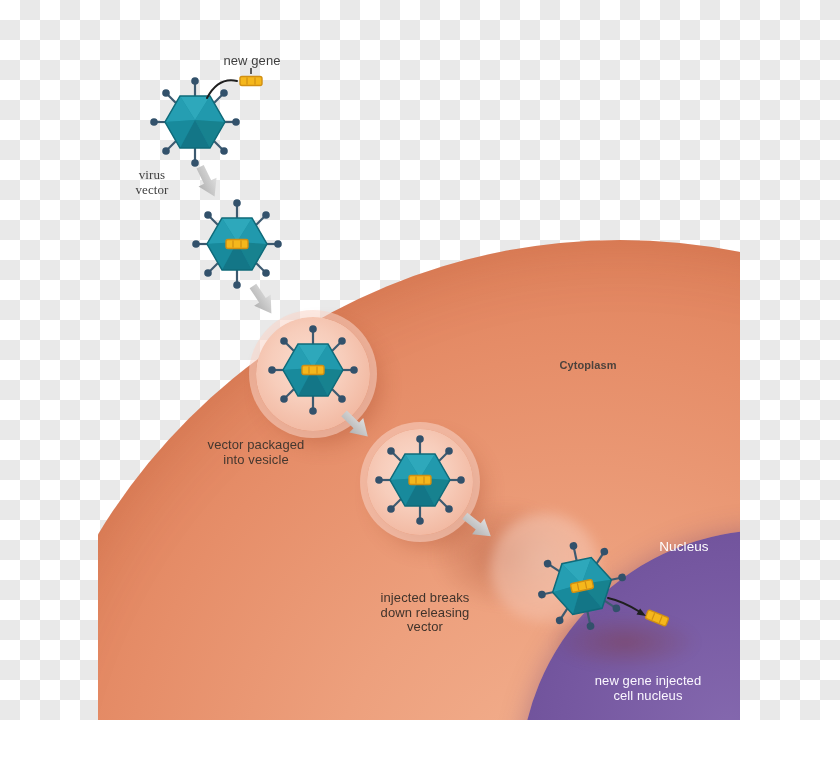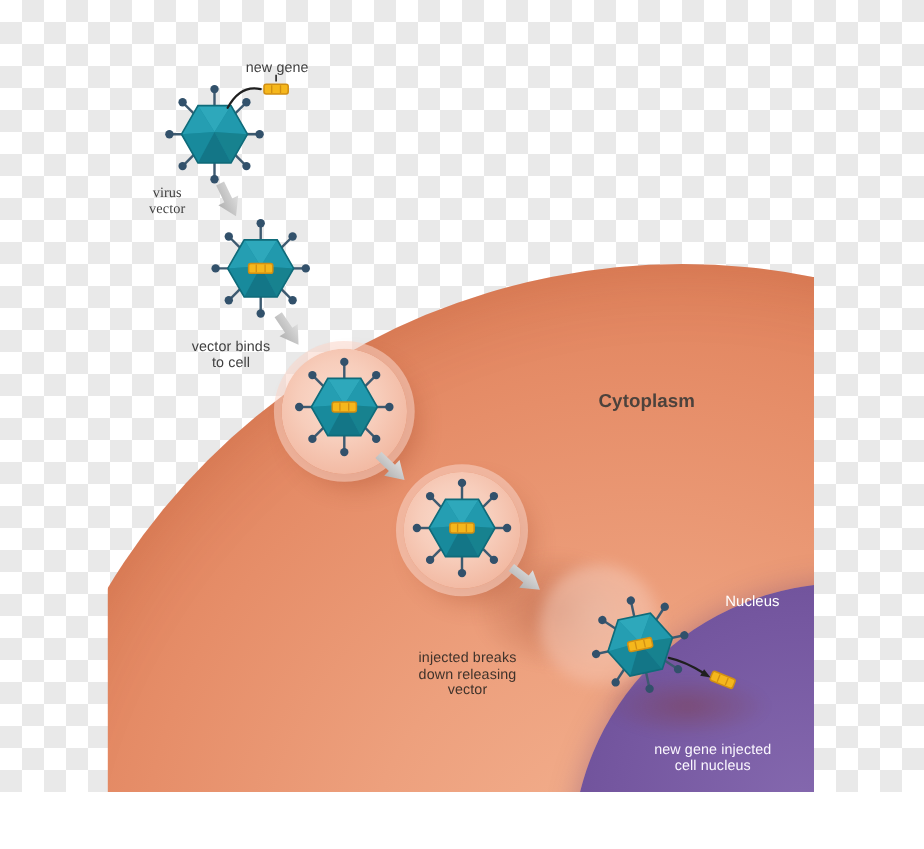--- a/index.html
+++ b/index.html
@@ -98,21 +98,21 @@
     font-size: 13px;
     line-height: 14.5px;
     color: #3f3f3f;
     text-align: center;
     white-space: nowrap;
     letter-spacing: 0.1px;
   }
   .l-newgene    { left: 104px; top: 46px;  width: 100px; }
   .l-virusvector{ left: 4px;   top: 160px; width: 100px; font-family: Liberation Serif, serif; }
   .l-binds      { left: 62px;  top: 300px; width: 100px; }
-  .l-cytoplasm  { left: 430px; top: 350px; width: 120px; font-weight: bold; font-size: 17px; color: #4c423c; }
+  .l-cytoplasm  { left: 430px; top: 350px; width: 120px; font-weight: bold; font-size: 11px; color: #4c423c; }
   .l-packaged   { left: 83px;  top: 430px; width: 150px; color: #44372f; }
   .l-breaks     { left: 252px; top: 583px; width: 150px; color: #40332b; }
   .l-nucleus    { left: 536px; top: 532px; width: 100px; font-weight: normal; font-size: 13.5px; color: #ffffff; }
   .l-injected   { left: 475px; top: 650px; width: 150px; color: #fbf7ff; margin-top: 16px; }
 
   .defs-holder { position: absolute; width: 0; height: 0; overflow: hidden; }
 </style>
 </head>
 <body>
 
@@ -231,29 +231,29 @@
 
     <div class="label l-newgene">
       <div>new gene</div>
     </div>
 
     <div class="label l-virusvector">
       <div>virus</div>
       <div>vector</div>
     </div>
 
-    <div class="label l-binds">
-      <div>vector binds</div>
-      <div>to cell</div>
-    </div>
 
     <div class="label l-cytoplasm">
       <div>Cytoplasm</div>
     </div>
 
+    <div class="label l-packaged">
+      <div>vector packaged</div>
+      <div>into vesicle</div>
+    </div>
 
     <div class="label l-breaks">
       <div>injected breaks</div>
       <div>down releasing</div>
       <div>vector</div>
     </div>
 
     <div class="label l-nucleus">
       <div>Nucleus</div>
     </div>

